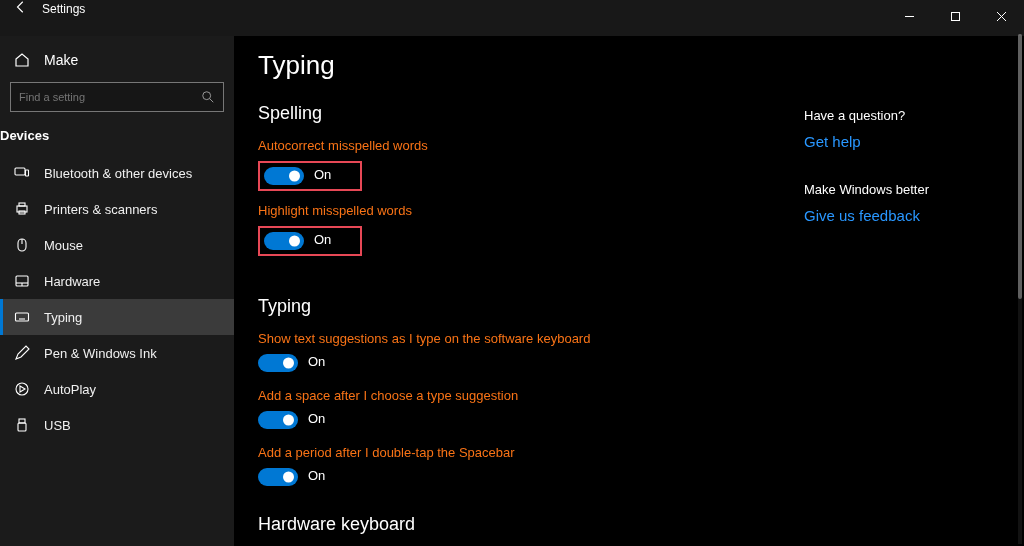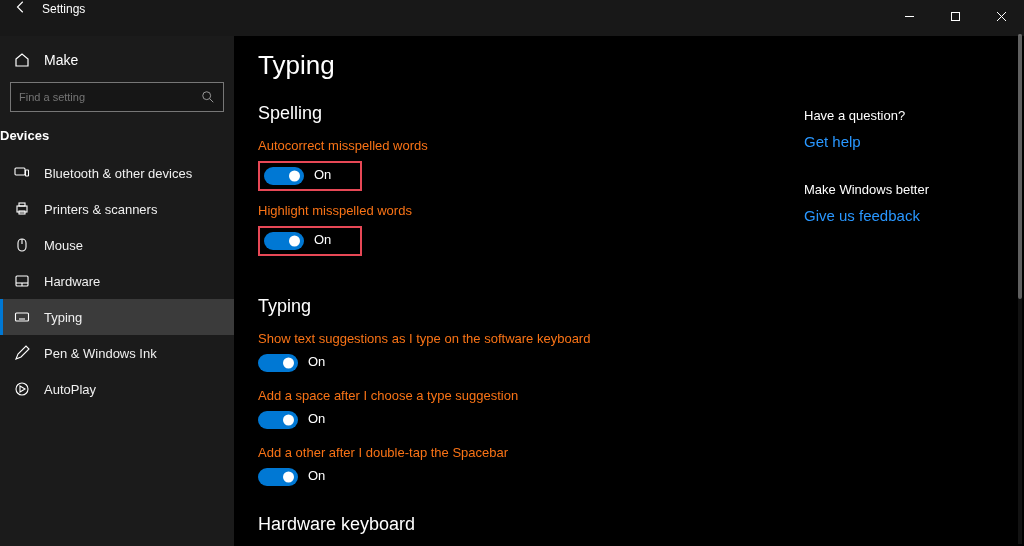--- a/index.html
+++ b/index.html
@@ -142,20 +142,27 @@
           </svg>
         <span>Pen &amp; Windows Ink</span>
       </div>
       <div class="nav-item">
         <svg viewBox="0 0 16 16" stroke="#fff" fill="none" stroke-width="1.1">
             <circle cx="8" cy="8" r="6"></circle>
             <path d="M6 5 L11 8 L6 11 Z"></path>
           </svg>
         <span>AutoPlay</span>
       </div>
+      <div class="nav-item">
+        <svg viewBox="0 0 16 16" stroke="#fff" fill="none" stroke-width="1.1">
+            <rect x="5" y="2" width="6" height="4"></rect>
+            <rect x="4" y="6" width="8" height="8" rx="1"></rect>
+          </svg>
+        <span>USB</span>
+      </div>
     </div>
   </div>
 
   <div class="content">
     <div class="settings-col">
       <div class="page-title">Typing</div>
 
       <div class="section-h">Spelling</div>
       <div class="opt-label">Autocorrect misspelled words</div>
       <div class="highlight-box">
@@ -184,21 +191,21 @@
           </div>
         <span class="toggle-label">On</span>
       </div>
       <div class="opt-label">Add a space after I choose a type suggestion</div>
       <div class="toggle-row">
         <div class="toggle on">
             <div class="knob"></div>
           </div>
         <span class="toggle-label">On</span>
       </div>
-      <div class="opt-label">Add a other after I double-tap the Spacebar</div>
+      <div class="opt-label">Add a period after I double-tap the Spacebar</div>
       <div class="toggle-row">
         <div class="toggle on">
             <div class="knob"></div>
           </div>
         <span class="toggle-label">On</span>
       </div>
 
       <div class="section-h mt">Hardware keyboard</div>
       <div class="opt-sub">Text suggestions for hardware keyboards are only available in English (United States)</div>
       

